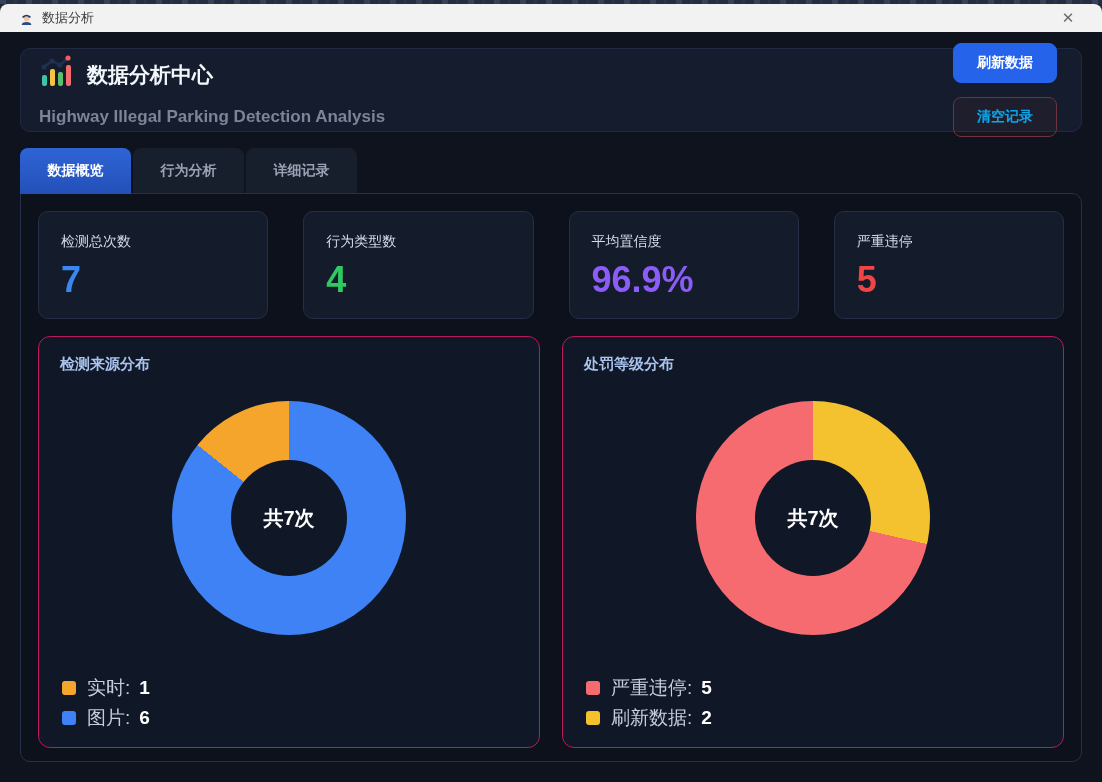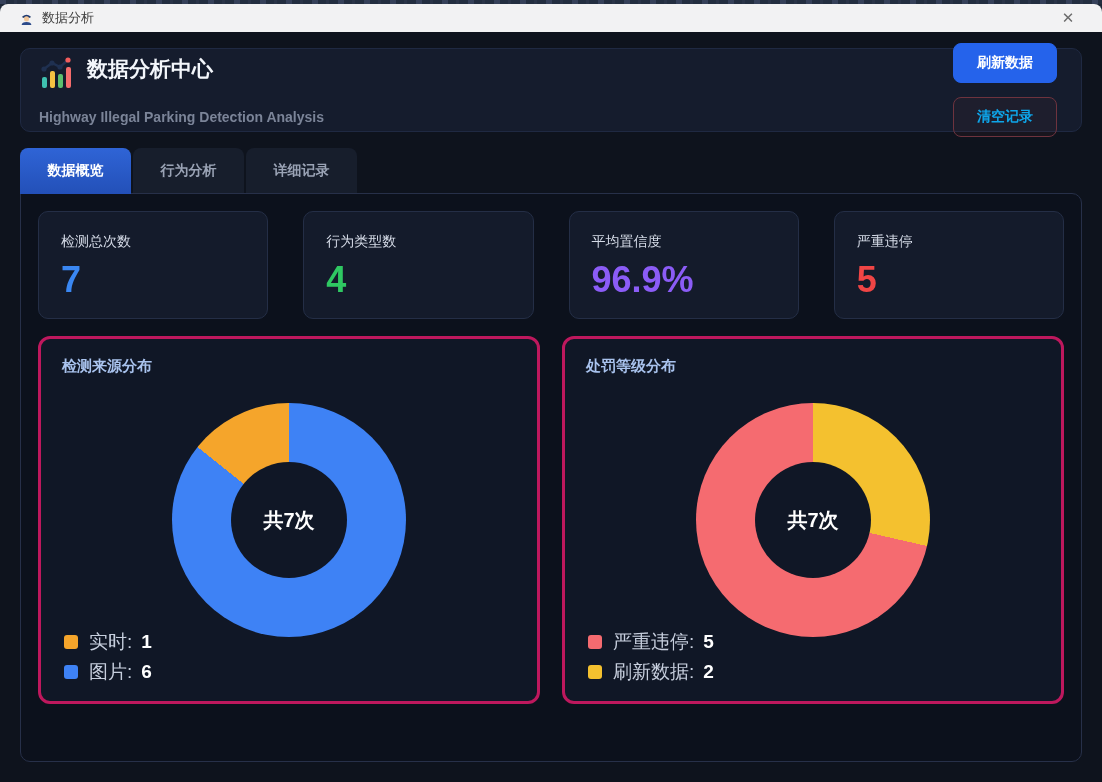--- a/index.html
+++ b/index.html
@@ -33,23 +33,23 @@
     padding:16px 20px 0;
   }
   
   .header-card {
     height:84px; background:#151c2d;
     border:1px solid #1f2942; border-radius:10px;
     display:flex; align-items:center; justify-content:space-between;
     padding:0 24px 0 18px;
   }
   .header-left { display:flex; flex-direction:column; justify-content:center; }
-  .title-row { display:flex; align-items:flex-start; gap:12px; }
+  .title-row { display:flex; align-items:flex-end; gap:12px; }
   .app-title { font-size:21px; font-weight:bold; color:#f3f6fb; }
-  .app-subtitle { font-size:14px; font-weight:bold; color:#7b8498; margin-top:18px; }
+  .app-subtitle { font-size:17px; font-weight:bold; color:#7b8498; margin-top:18px; }
   .header-actions { display:flex; gap:14px;flex-direction:column; }
   .btn { border-radius:8px; font-size:14px; font-weight:bold; padding:10px 23px; cursor:pointer; }
   .btn-refresh { background:#2563eb; border:1px solid #2563eb; color:#ffffff; }
   .btn-clear { background:rgba(160,50,60,0.07); border:1px solid #6e333e; color:#0ea5e9; }
   
   .tabs { display:flex; margin-top:16px; height:45px; position:relative; z-index:2; }
   .tab {
     width:111px; text-align:center; line-height:45px;
     font-size:14px; font-weight:bold; color:#9aa3b5;
     background:#171e2c; border-radius:8px 8px 0 0; margin-right:2px;
@@ -70,22 +70,22 @@
   .stat-card {
     flex:1; height:108px; background:#141b2b;
     border:1px solid #242e46; border-radius:10px;
     padding:21px 22px;
   }
   .stat-label { font-size:14px; color:#d5dbe7; }
   .stat-value { font-size:36px; font-weight:bold; margin-top:8px; }
   
   .charts-row { display:flex; gap:22px; margin-top:17px; }
   .chart-card {
-    flex:1; height:368px; background:#101726;
-    border:3px solid #be185d; border-radius:12px;
+    flex:1; height:412px; background:#101726;
+    border:1px solid #be185d; border-radius:12px;
     position:relative; padding:18px 21px;
   }
   .chart-title { font-size:15px; font-weight:bold; color:#a9c3ee; }
   .donut {
     width:234px; height:234px; border-radius:50%;
     position:absolute; top:64px; left:50%; transform:translateX(-50%);
   }
   .donut-hole {
     position:absolute; inset:59px; border-radius:50%;
     background:#101726;

